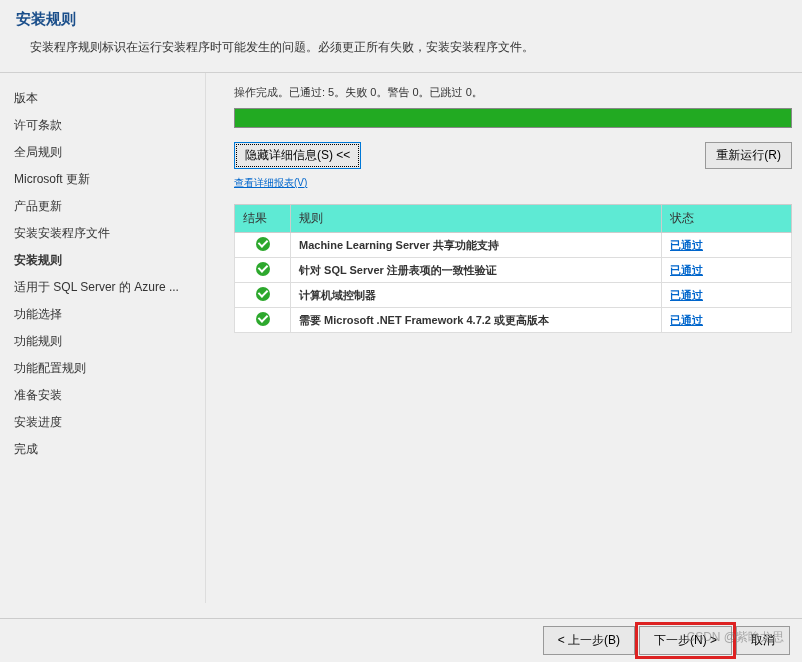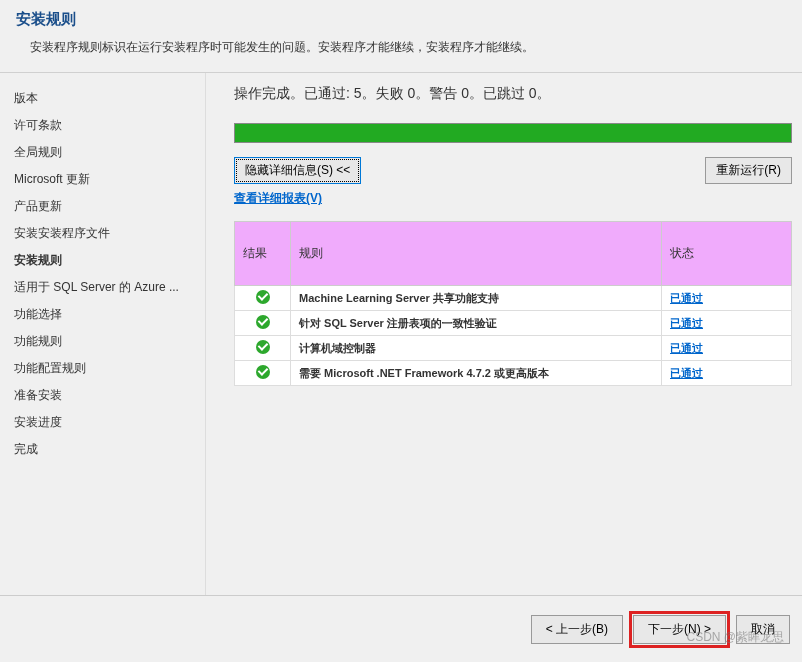--- a/index.html
+++ b/index.html
@@ -51,22 +51,22 @@
 .sidebar-item.active {
   font-weight: bold;
 }
 .main {
   flex: 1;
   padding: 12px 10px 10px 12px;
   background: #f0f0f0;
   overflow: hidden;
 }
 .status-text {
-  font-size: 14px;
-  margin-bottom: 20px;
+  font-size: 11px;
+  margin-bottom: 8px;
 }
 .progress-bar {
   height: 20px;
   background: #22aa22;
   border: 1px solid #888;
   margin-bottom: 14px;
 }
 .button-row {
   display: flex;
   justify-content: space-between;
@@ -82,37 +82,36 @@
 }
 .btn.focused {
   outline: 1px dotted #000;
   outline-offset: -3px;
   border: 1px solid #0078d7;
 }
 .link {
   color: #0066cc;
   text-decoration: underline;
   cursor: pointer;
-  font-size: 12px;
+  font-size: 10px;
   display: inline-block;
   margin-bottom: 14px;
-  font-weight: bold;
 }
 .rules-table {
   width: 100%;
   border-collapse: collapse;
   border: 1px solid #bbb;
   background: #fff;
 }
 .rules-table th {
   text-align: left;
   font-weight: normal;
-  padding: 23px 8px;
+  padding: 5px 8px;
   border: 1px solid #ccc;
-  background: #f0abfc;
+  background: #5eead4;
   font-size: 12px;
 }
 .rules-table td {
   padding: 4px 8px;
   border: 1px solid #ddd;
   font-size: 11px;
   vertical-align: middle;
   font-weight: bold;
 }
 .col-result { width: 56px; text-align:center; }
@@ -141,27 +140,26 @@
   height: 7px;
   border: solid white;
   border-width: 0 2px 2px 0;
   transform: rotate(45deg);
 }
 .footer {
   position: absolute;
   bottom: 0;
   left: 0;
   right: 0;
-  height: 67px;
+  height: 44px;
   border-top: 1px solid #ccc;
   display: flex;
   justify-content: flex-end;
   align-items: center;
   padding: 0 12px;
-  gap: 6px;
   background: #f0f0f0;
 }
 .footer .btn { padding: 5px 14px; }
 .highlight-box {
   border: 3px solid #d22;
   padding: 1px;
 }
 .watermark {
   position: absolute;
   right: 18px;
@@ -169,21 +167,21 @@
   color: rgba(120,120,120,0.6);
   font-size: 12px;
   pointer-events: none;
 }
 </style>
 </head>
 <body>
 
 <div class="header">
   <h1>安装规则</h1>
-  <p>安装程序规则标识在运行安装程序时可能发生的问题。安装程序才能继续，安装程序才能继续。</p>
+  <p>安装程序规则标识在运行安装程序时可能发生的问题。必须更正所有失败，安装安装程序文件。</p>
 </div>
 
 <div class="body">
   <div class="sidebar">
     <div class="sidebar-item">版本</div>
     <div class="sidebar-item">许可条款</div>
     <div class="sidebar-item">全局规则</div>
     <div class="sidebar-item">Microsoft 更新</div>
     <div class="sidebar-item">产品更新</div>
     <div class="sidebar-item">安装安装程序文件</div>

